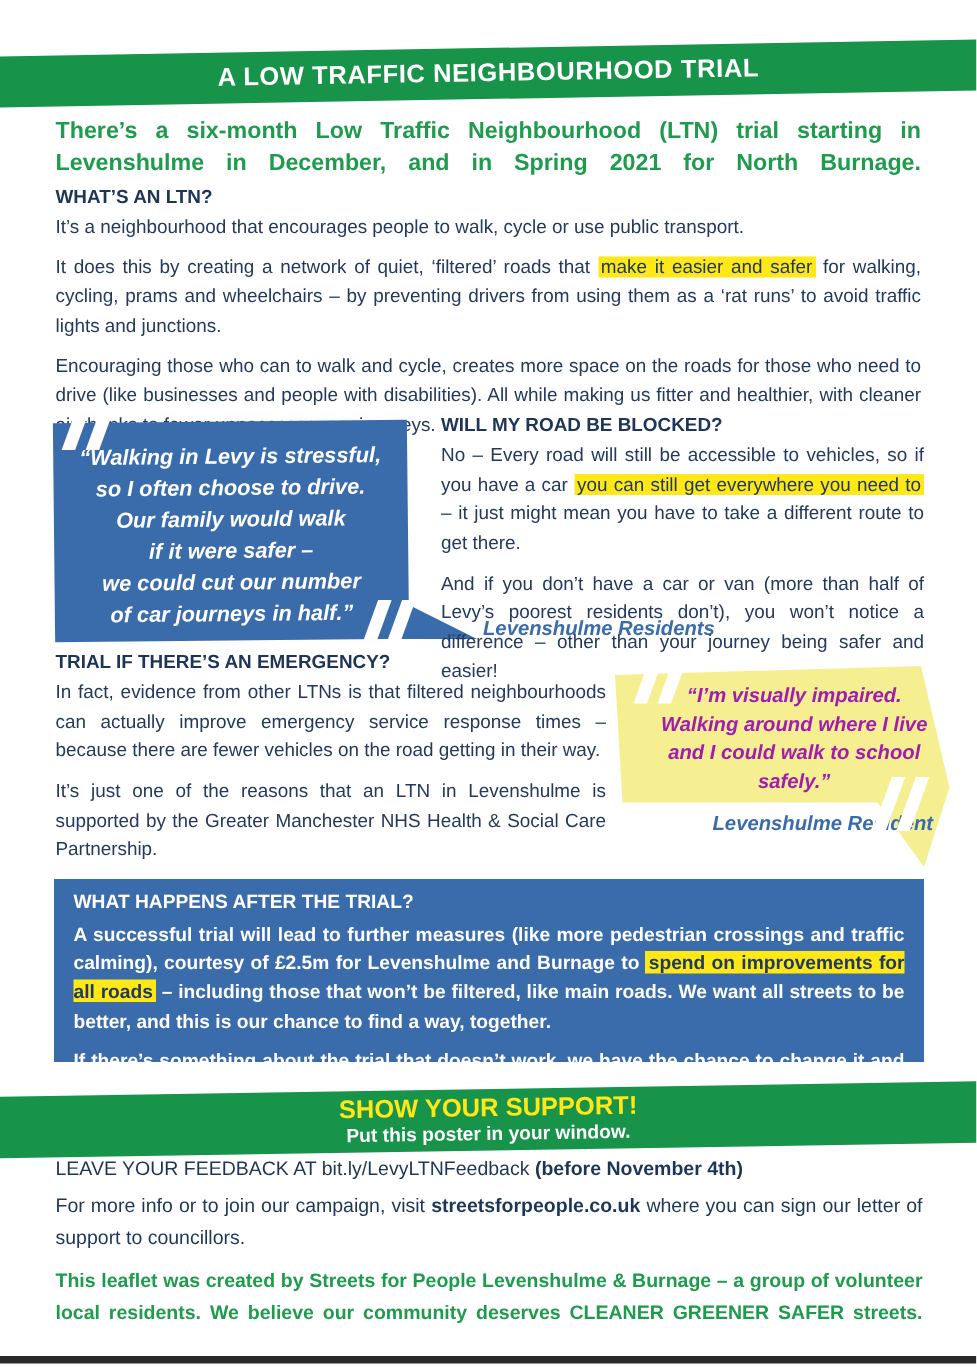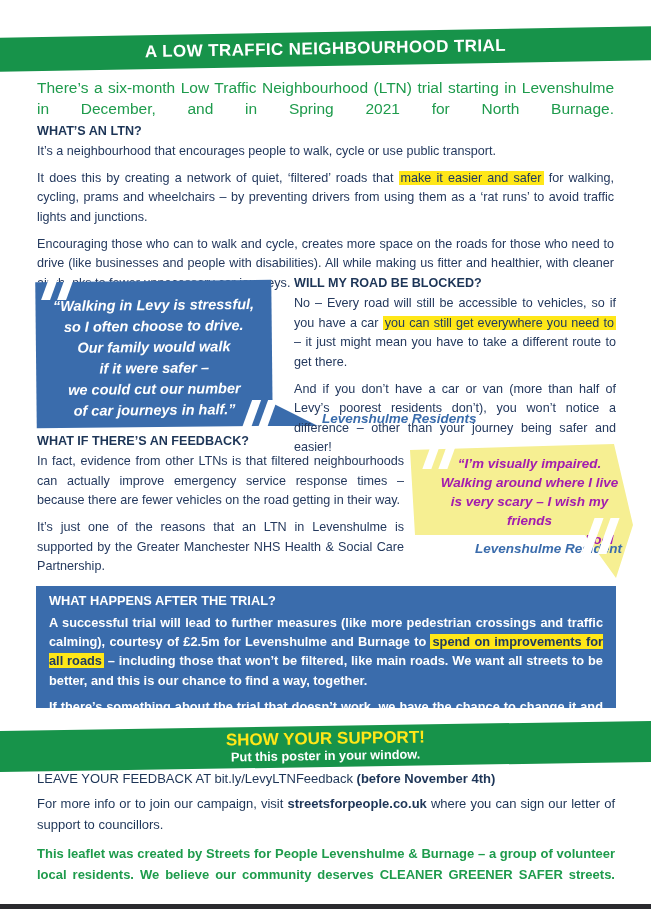--- a/index.html
+++ b/index.html
@@ -15,21 +15,21 @@
     position:absolute; left:-6px; top:32px; width:663px; height:34px;
     background:#17934a; transform:rotate(-1deg);
     display:flex; align-items:center; justify-content:center;
   }
   .banner-title {
     color:#ffffff; font-weight:bold; font-size:17px; letter-spacing:.4px;
   }
   
   .intro {
     position:absolute; left:37px; top:77px; width:577px;
-    color:#1e9b4c; font-weight:normal; font-size:15.5px; line-height:1.38;
+    color:#1e9b4c; font-weight:bold; font-size:15.5px; line-height:1.38;
     text-align:justify; text-align-last:justify;
   }
   
   .sec-h { font-size:12.6px; font-weight:bold; color:#1d3557; margin-bottom:4px; }
   .body-p {
     font-size:12.6px; color:#24395e; line-height:1.56; text-align:justify;
     margin-bottom:7px;
   }
   .hl { background:#ffe718; color:#203a5f; padding:0 2px; }
   .ltn-sec { position:absolute; left:37px; top:124px; width:577px; }
@@ -143,30 +143,29 @@
     </div>
   <div class="attr-blue">Levenshulme Residents</div>
 
   <div class="road-sec">
     <div class="sec-h">WILL MY ROAD BE BLOCKED?</div>
     <p class="body-p"><span>No – Every road will still be accessible to vehicles, so if you have a car </span><span class="hl">you can still get everywhere you need to</span><span> – it just might mean you have to take a different route to get there.</span></p>
     <p class="body-p">And if you don’t have a car or van (more than half of Levy’s poorest residents don’t), you won’t notice a difference – other than your journey being safer and easier!</p>
   </div>
 
   <div class="emergency-sec">
-    <div class="sec-h">WHAT IF THERE’S AN FEEDBACK?</div>
+    <div class="sec-h">TRIAL IF THERE’S AN EMERGENCY?</div>
     <p class="body-p">In fact, evidence from other LTNs is that filtered neighbourhoods can actually improve emergency service response times – because there are fewer vehicles on the road getting in their way.</p>
     <p class="body-p">It’s just one of the reasons that an LTN in Levenshulme is supported by the Greater Manchester NHS Health &amp; Social Care Partnership.</p>
   </div>
 
   <div class="quote-yellow">
     <div class="quote-yellow-text">
       <div>“I’m visually impaired.</div>
       <div>Walking around where I live</div>
-      <div>is very scary – I wish my friends</div>
       <div>and I could walk to school safely.”</div>
     </div>
   </div>
   <div class="qmarks qm-yel-tl">
       <span class="qbar"></span>
       <span class="qbar"></span>
     </div>
   <div class="qmarks qm-yel-br">
       <span class="qbar"></span>
       <span class="qbar"></span>

